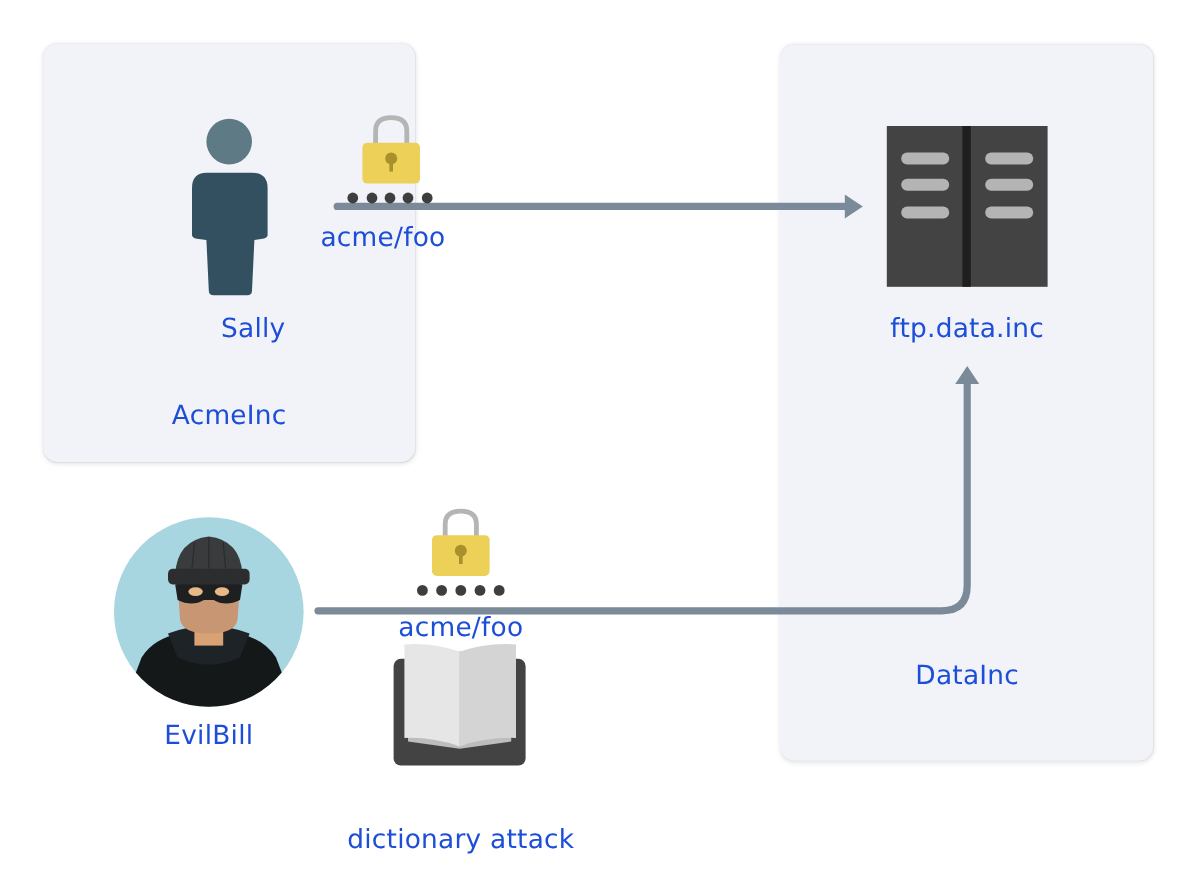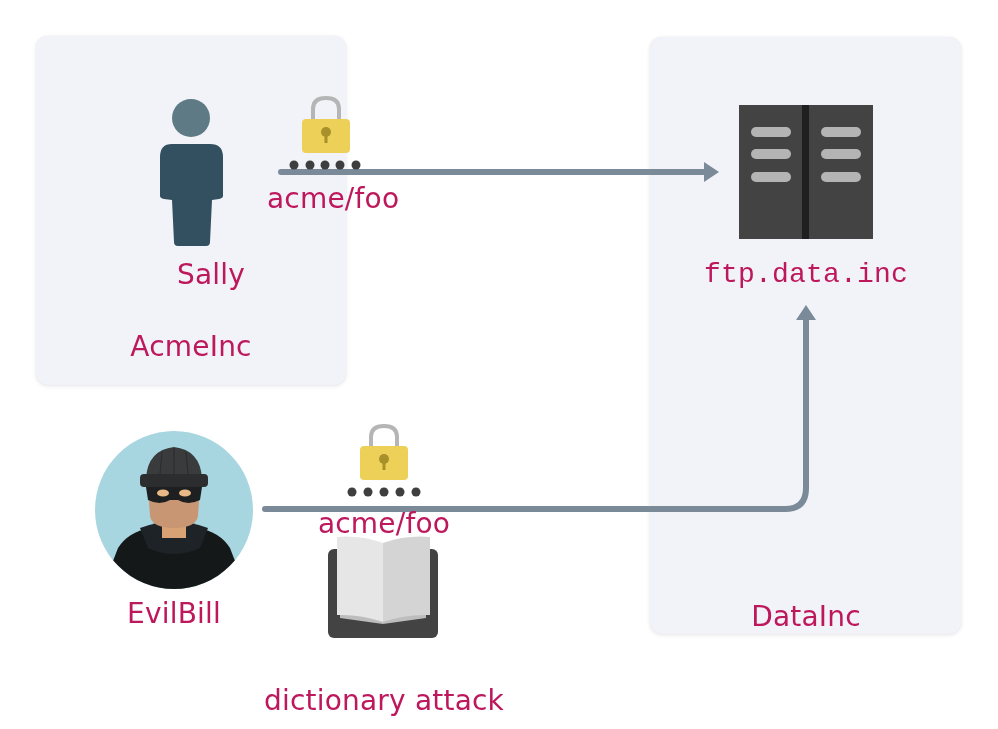--- a/index.html
+++ b/index.html
@@ -19,24 +19,24 @@
       position: absolute;
       background: #f2f3f9;
       border-radius: 12px;
       box-shadow: 0 1px 4px rgba(0,0,0,0.10), 0 0 1px rgba(0,0,0,0.08);
     }
     #card-acme { left: 36px; top: 36px; width: 310px; height: 349px; }
     #card-data { left: 650px; top: 37px; width: 311px; height: 597px; }
 
     .label {
       position: absolute;
-      font-size: 28px;
+      font-size: 22px;
       line-height: 26px;
       white-space: nowrap;
-      color: #be185d;
+      color: #1d4ed8;
       transform: translateX(-50%);
       letter-spacing: 0.2px;
     }
     .label.left { transform: none; }
 
     svg.overlay {
       position: absolute;
       left: 0; top: 0;
       width: 998px; height: 729px;
       overflow: visible;
@@ -137,17 +137,17 @@
     <rect x="328" y="549" width="110" height="89" rx="6" fill="#434343"></rect>
     <path d="M 340 540 L 383 543 L 426 540 L 426 618 L 383 624 L 340 618 Z" fill="#bdbdbd"></path>
     <path d="M 337 537 Q 360 535 383 543 L 383 622 Q 360 614 337 615 Z" fill="#e6e6e6"></path>
     <path d="M 383 543 Q 406 535 430 537 L 430 615 Q 406 614 383 622 Z" fill="#d4d4d4"></path>
   </g>
 </svg>
 
 <div class="label" style="left:191px; top:262px;margin-left:20px;">Sally</div>
 <div class="label" style="left:191px; top:334px;">AcmeInc</div>
 <div class="label left" style="left:267px; top:186px;">acme/foo</div>
-<div class="label" style="left:806px; top:262px;font-family:Liberation Mono, monospace;">ftp.data.inc</div>
-<div class="label" style="left:806px; top:604px;">DataInc</div>
+<div class="label" style="left:806px; top:262px;">ftp.data.inc</div>
+<div class="label" style="left:806px; top:551px;">DataInc</div>
 <div class="label" style="left:174px; top:601px;text-align:center;">EvilBill</div>
 <div class="label" style="left:384px; top:511px;">acme/foo</div>
 <div class="label" style="left:384px; top:688px;">dictionary attack</div>
 
 </body></html>

